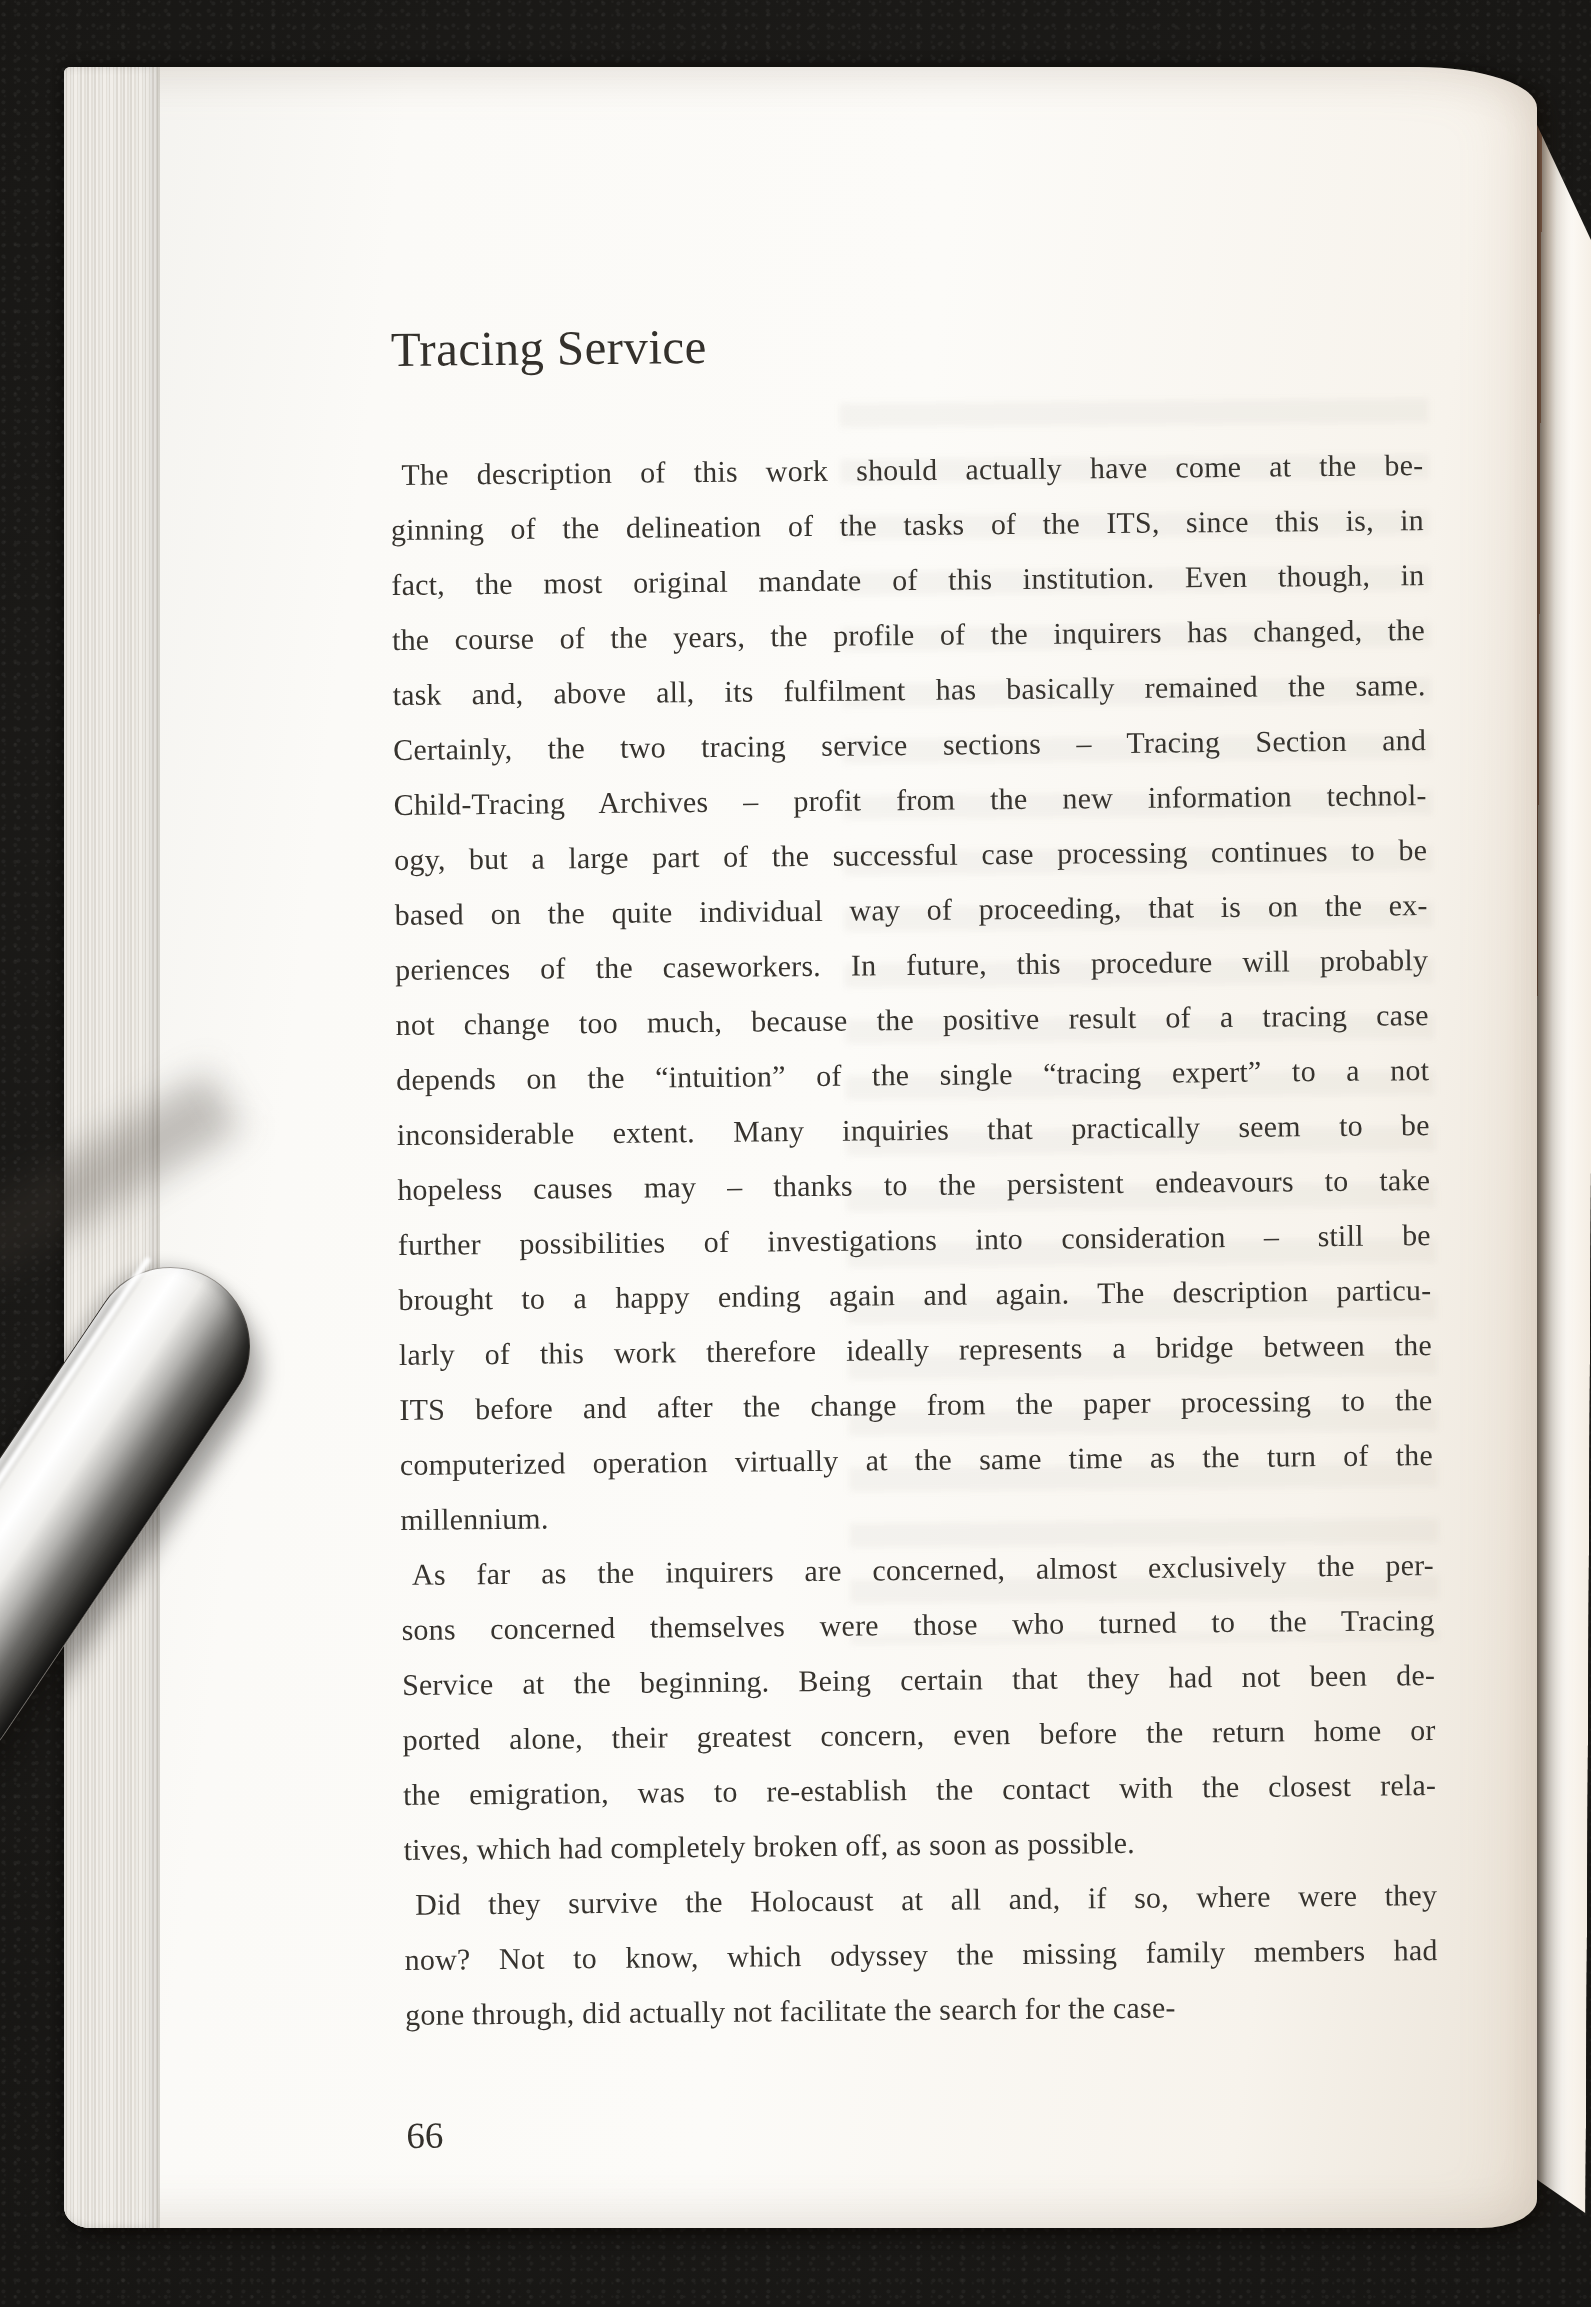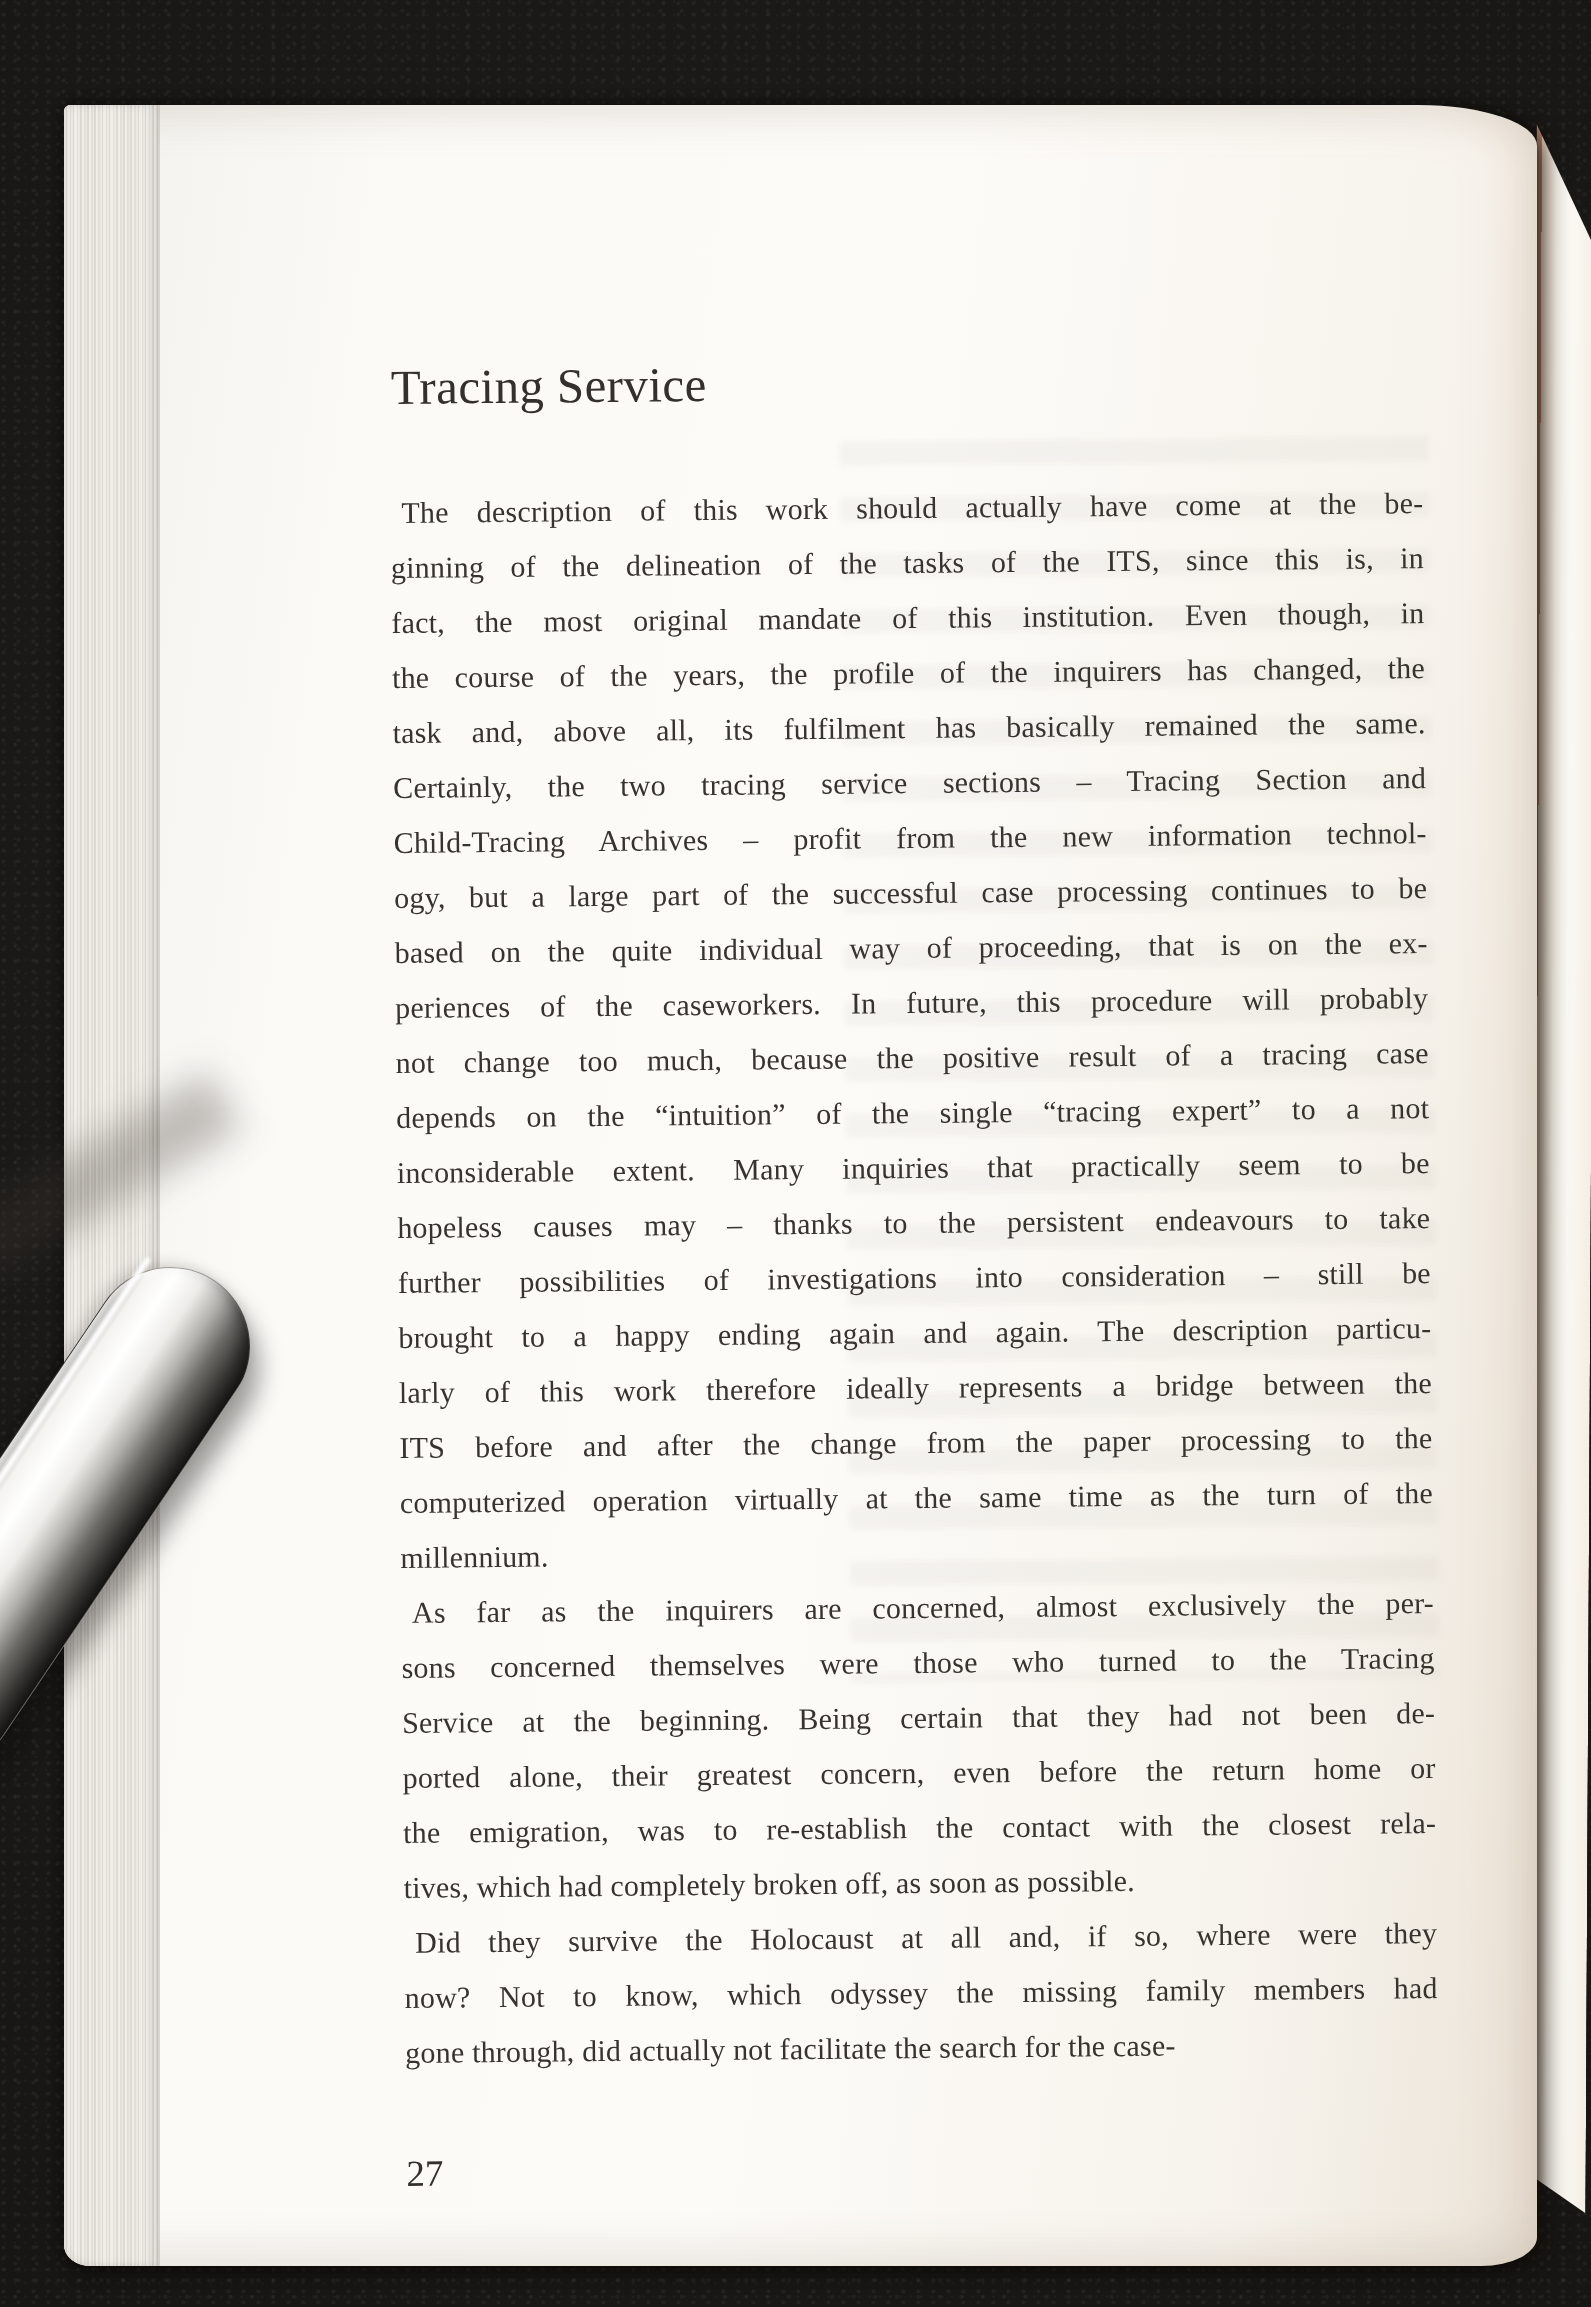--- a/index.html
+++ b/index.html
@@ -39,21 +39,20 @@
     position:absolute;left:64px;top:67px;width:1473px;height:2161px;
     border-radius:6.4px 119px 56px 27px / 6.4px 41px 29px 20.7px;
     background:linear-gradient(97deg,#f2f1ed 0%, #fbfaf7 20%, #fcfbf8 52%, #f7f3ec 82%, #ece5da 98%);
     box-shadow:
       12.7px 6.4px 24px -6.4px rgba(20,14,8,.65),
       0 -4.8px 14.3px -4.8px rgba(0,0,0,.5),
       0 8px 16px -4.8px rgba(0,0,0,.55),
       inset -24px 0 56px rgba(186,152,118,.16),
       inset 0 -17.5px 44px rgba(0,0,0,.05),
       inset 0 16px 36px rgba(0,0,0,.045);
-    margin-top: 38px;
   }
   
   .fore-edge{
     position:absolute;left:0;top:0;bottom:0;width:94px;
     border-radius:6.4px 0 0 27px / 6.4px 0 0 20.7px;
     background:repeating-linear-gradient(90deg,
       #eceae5 0 1.6px, #ddd9d2 1.6px 3.2px, #f1eee9 3.2px 5.6px, #e3dfd8 5.6px 7.2px);
     box-shadow:inset -8px 0 11px rgba(0,0,0,.07), inset 4.8px 0 8px rgba(0,0,0,.05);
   }
   .fore-edge::after{
@@ -160,21 +159,21 @@
             <div class="line">ported alone, their greatest concern, even before the return home or</div>
             <div class="line">the emigration, was to re-establish the contact with the closest rela-</div>
             <div class="line last">tives, which had completely broken off, as soon as possible.</div>
           </div>
           <div class="para">
             <div class="line">Did they survive the Holocaust at all and, if so, where were they</div>
             <div class="line">now? Not to know, which odyssey the missing family members had</div>
             <div class="line last">gone through, did actually not facilitate the search for the case-</div>
           </div>
         </div>
-      <div class="pagenum">27</div>
+      <div class="pagenum">66</div>
     </div>
   </div>
 
   <div class="clip-shadow"></div>
   <div class="clip"></div>
 
 </div>
 
 
 </body></html>

